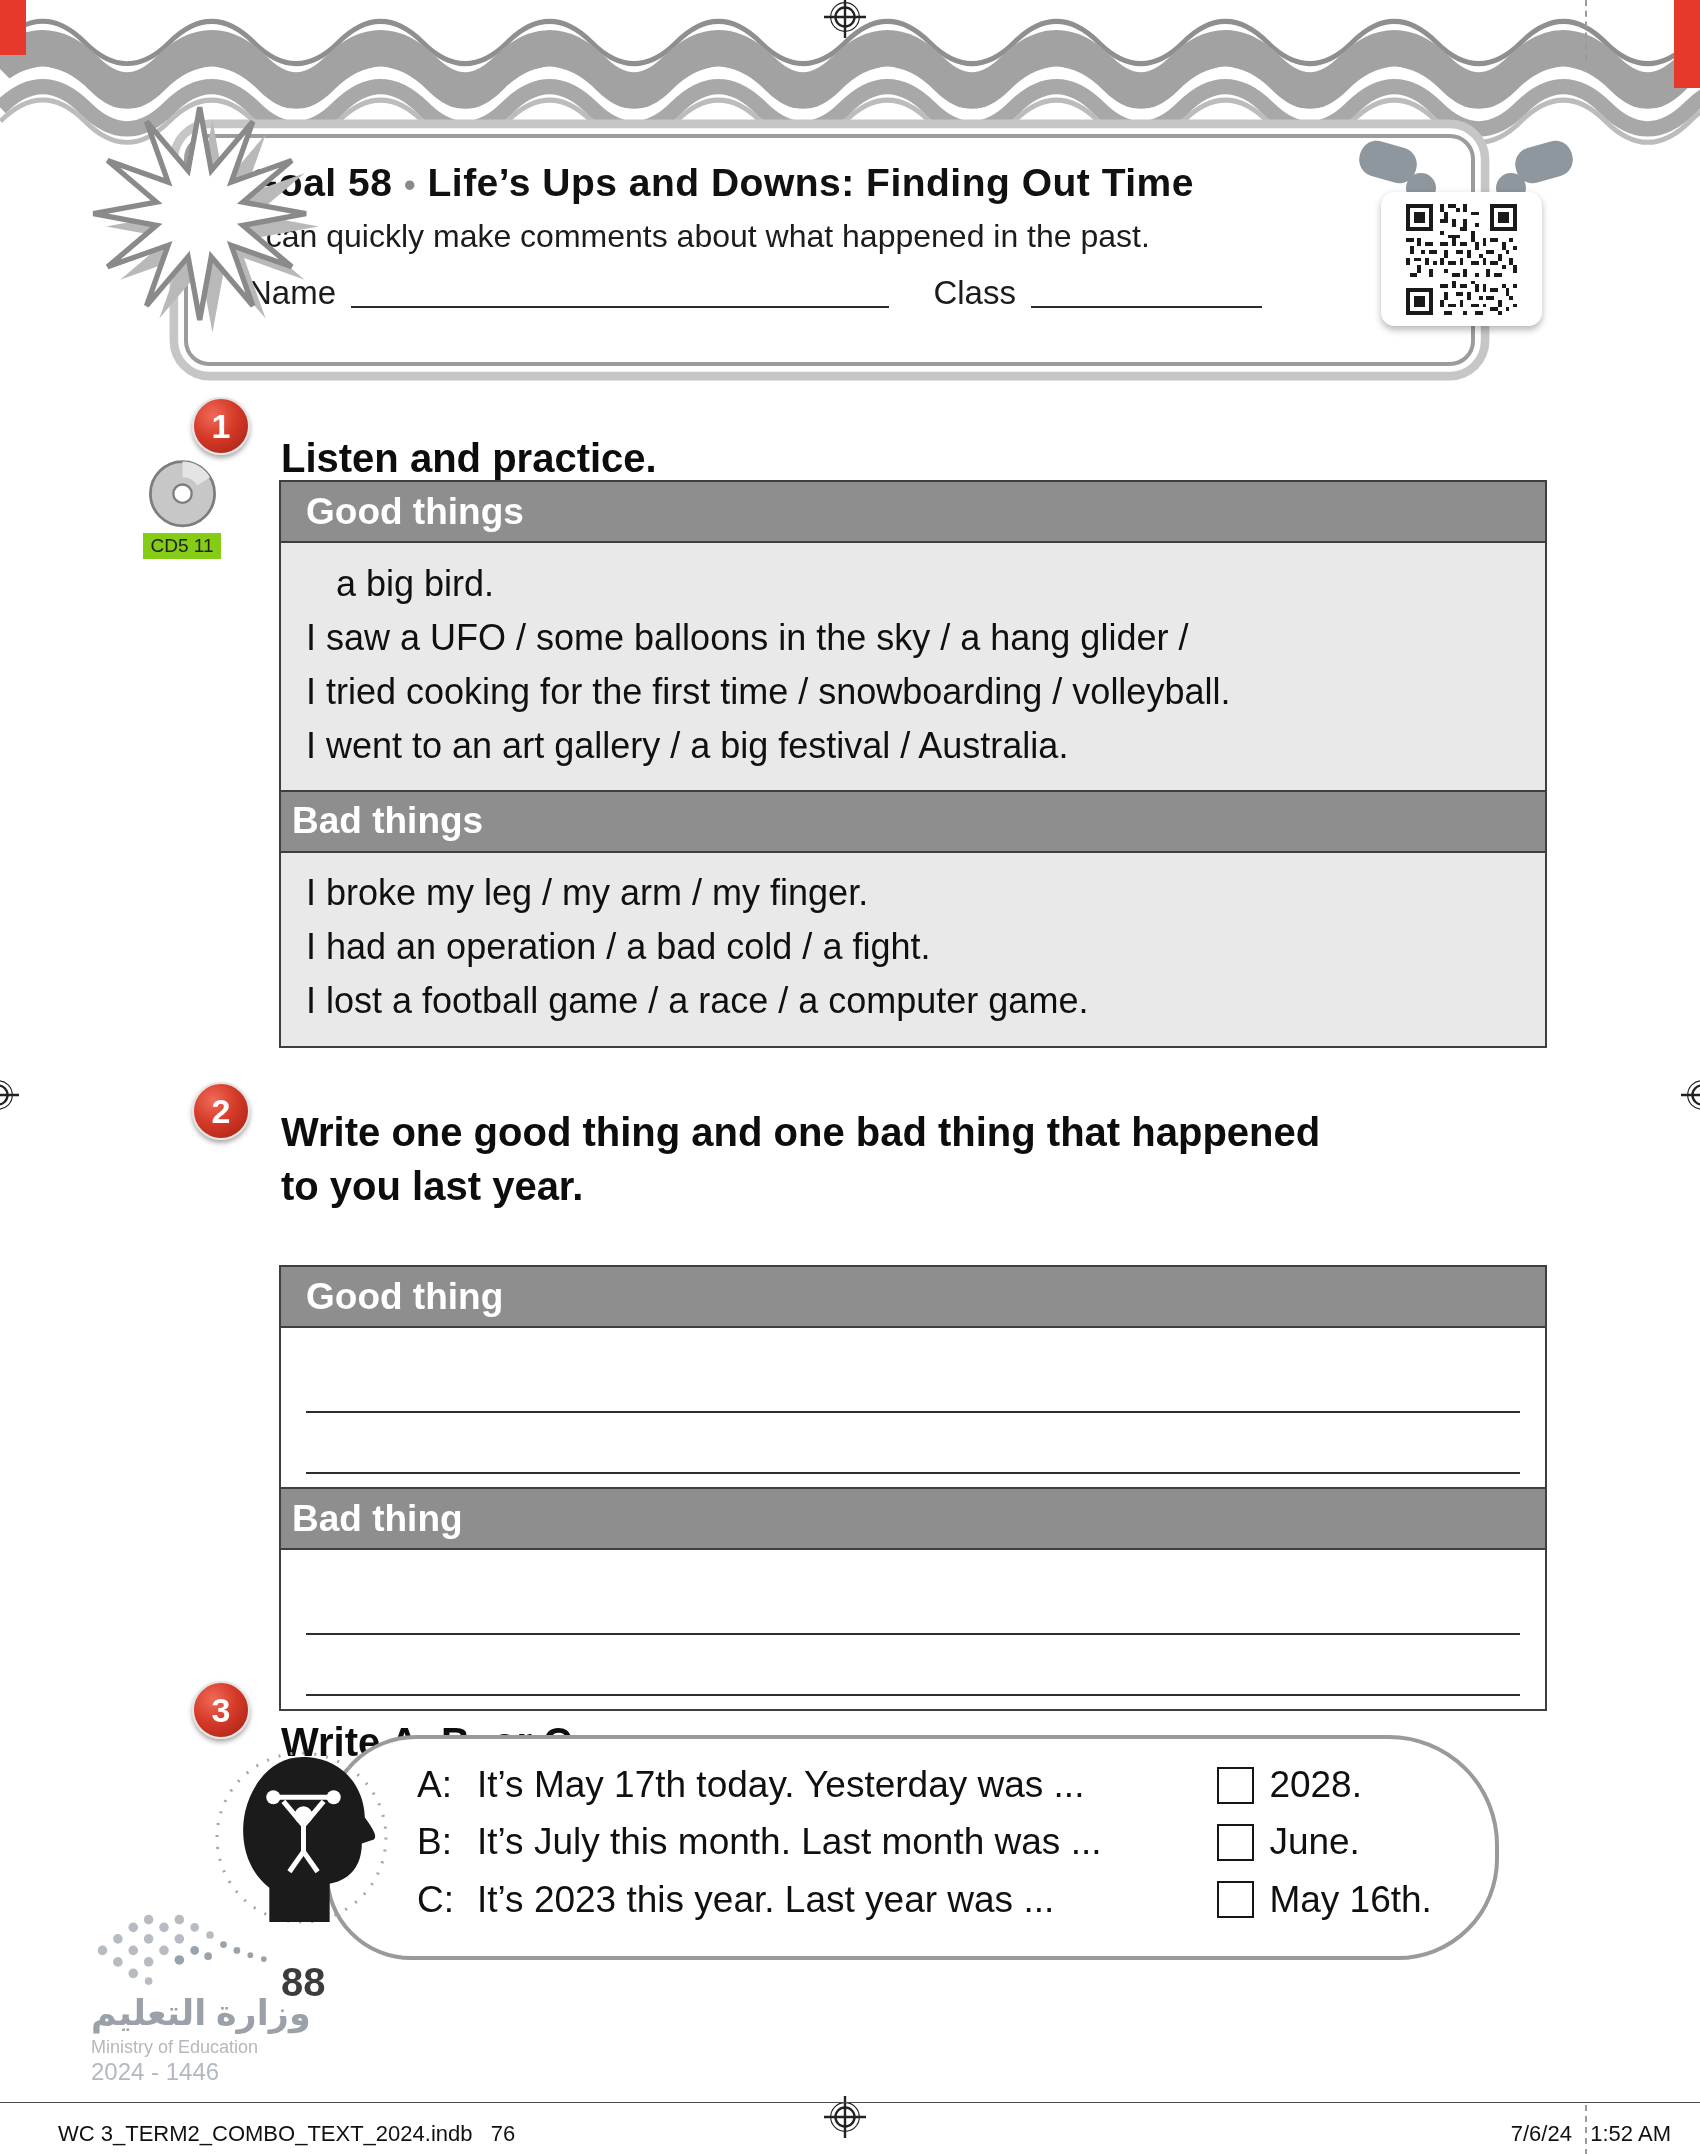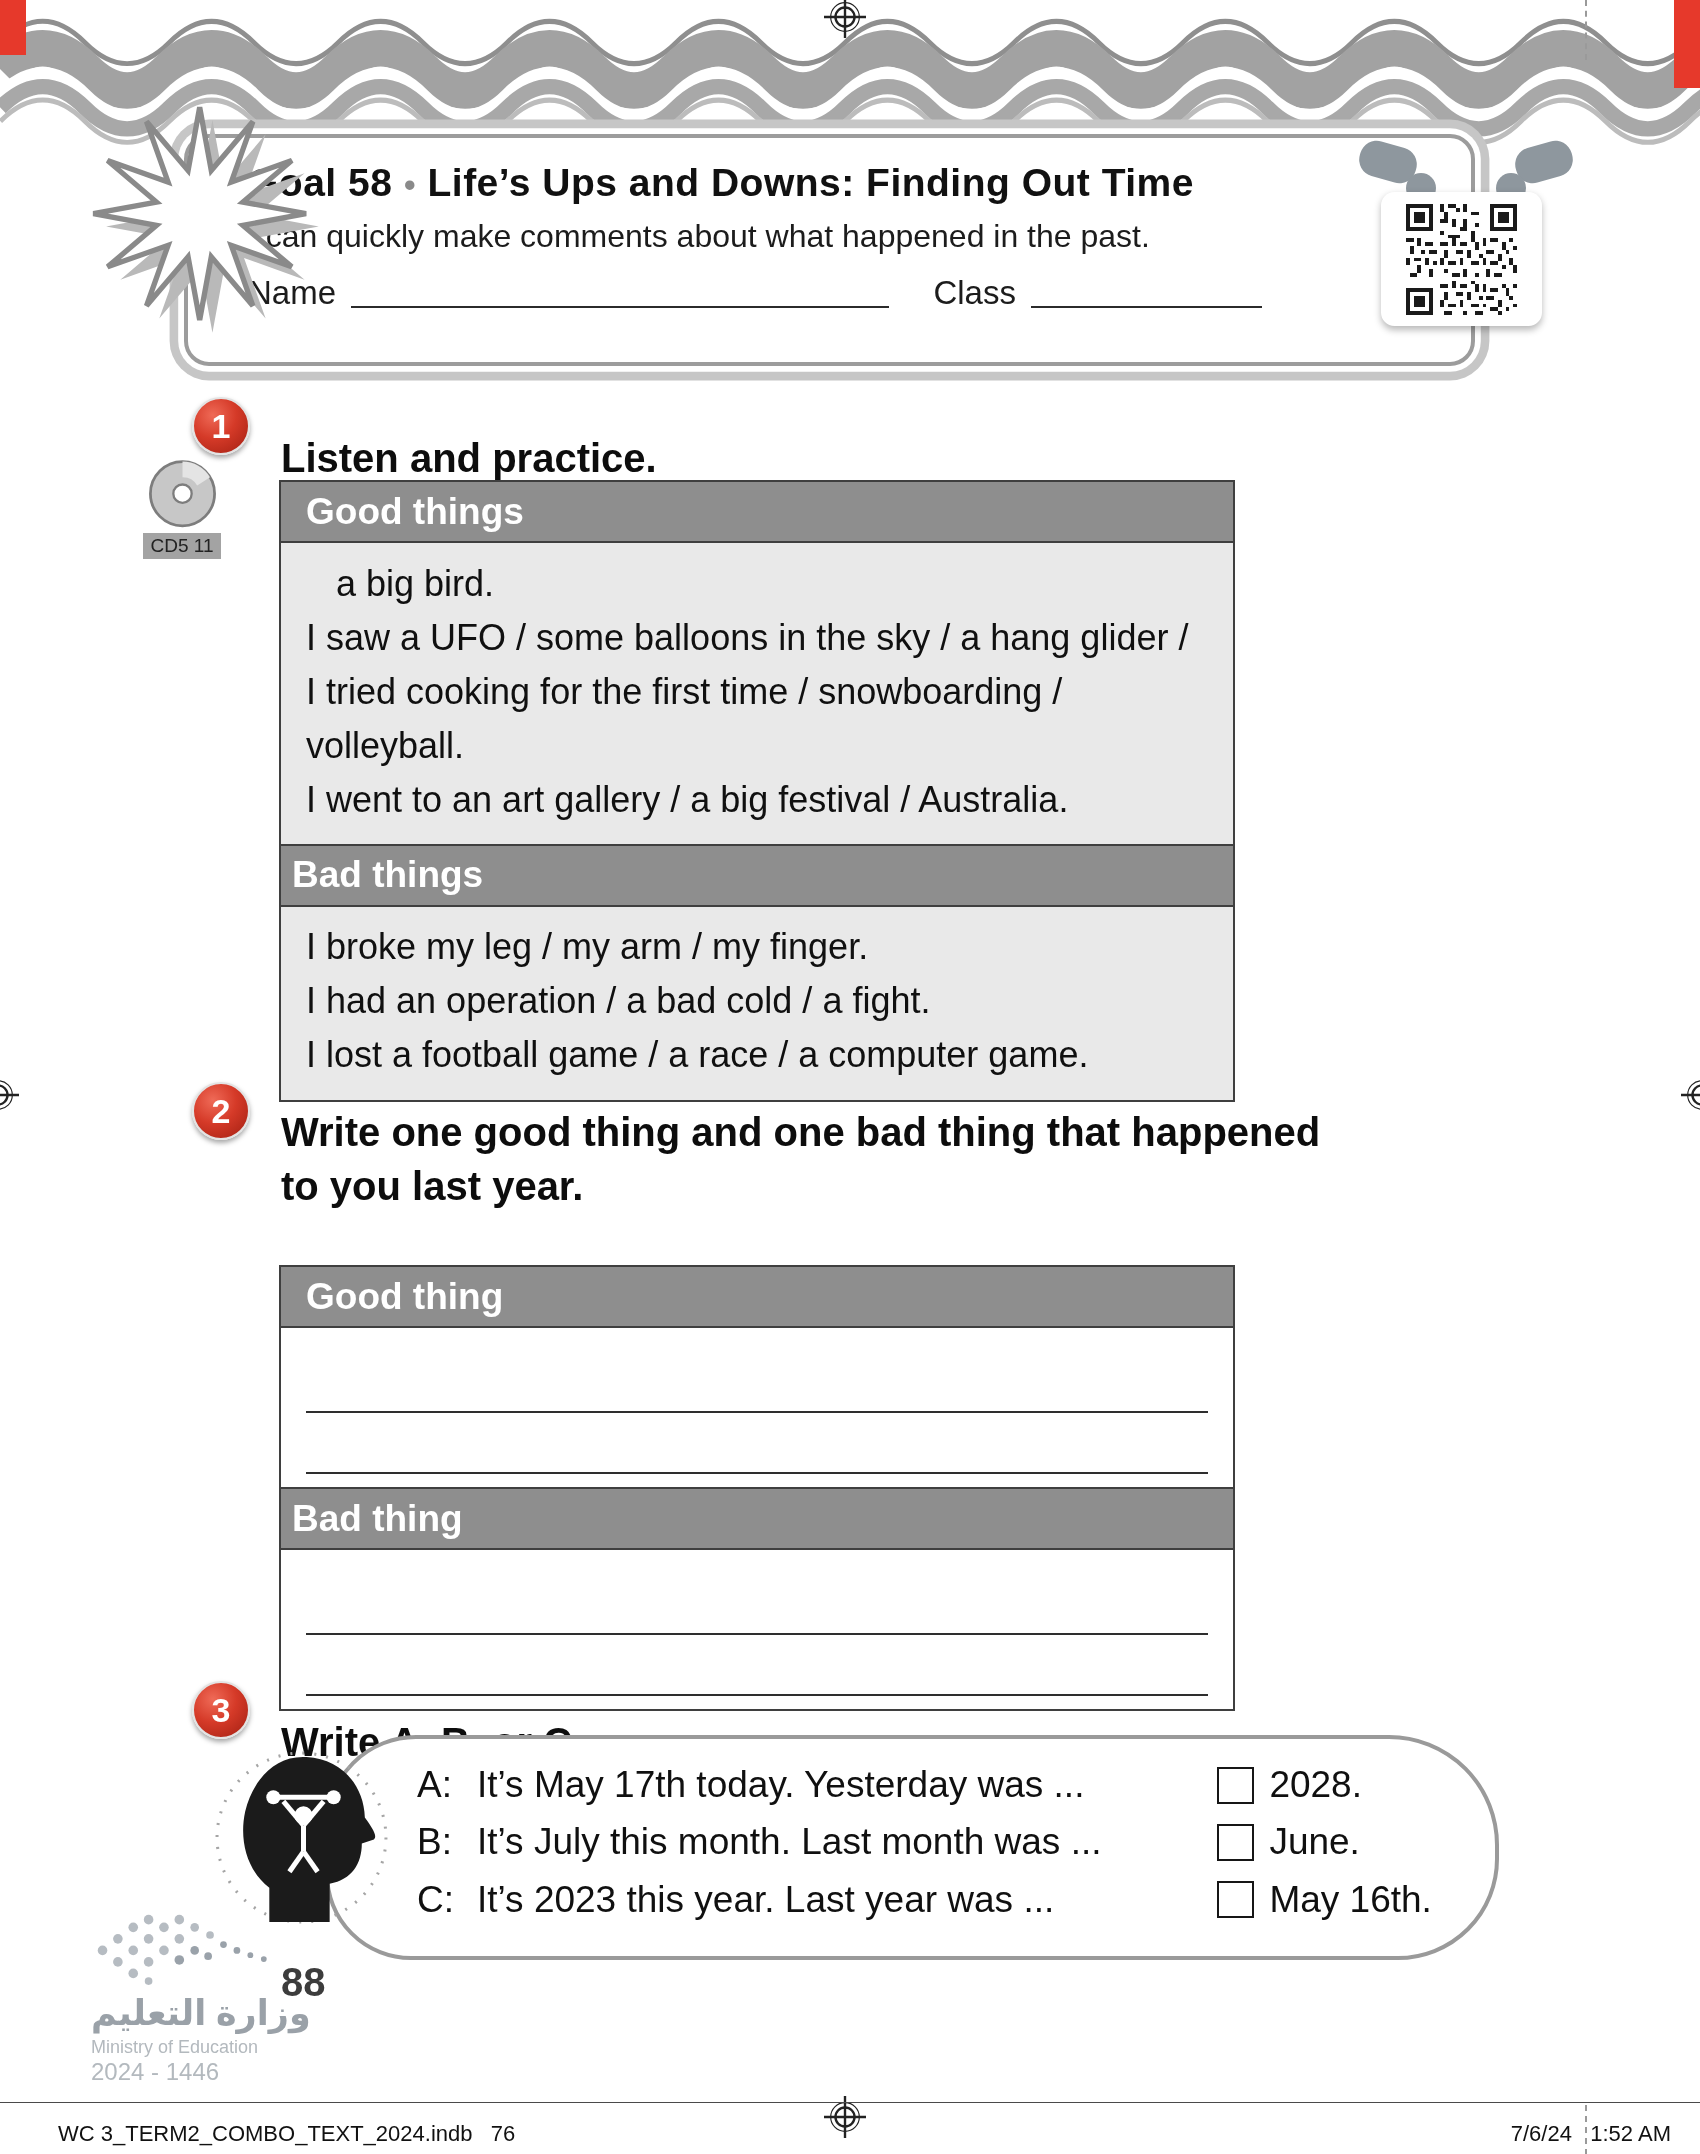--- a/index.html
+++ b/index.html
@@ -45,24 +45,24 @@
   #badge1{left:192px;top:397px;}
   #badge2{left:192px;top:1082px;}
   #badge3{left:192px;top:1681px;}
   .sec-title{position:absolute;font-size:40px;font-weight:bold;color:#0d0d0d;}
   #sec1-title{left:281px;top:403px;}
   #sec2-title{left:281px;top:1072px;width:1230px;line-height:1.35;}
   #sec3-title{left:281px;top:1687px;}
 
   
   .cd{position:absolute;left:129px;top:457px;width:106px;text-align:center;}
-  .cd-label{font-size:19px;color:#222;background:#a3a3a3;padding:1.9px 7.7px;display:inline-block;margin-top:-13.4px;}
-
-  
-  .wtable{position:absolute;left:279px;width:956px;border:2.9px solid #3f3f3f;box-sizing:border-box;}
+  .cd-label{font-size:19px;color:#222;background:#84cc16;padding:1.9px 7.7px;display:inline-block;margin-top:-13.4px;}
+
+  
+  .wtable{position:absolute;left:279px;width:1268px;border:2.9px solid #3f3f3f;box-sizing:border-box;}
   #table1{top:480px;}
   #table2{top:1265px;}
   .thead{background:#8e8e8e;color:#fff;font-weight:bold;font-size:37px;padding:8.6px 0 8.6px 25px;
          border-bottom:2.9px solid #3f3f3f;}
   .thead.mid{border-top:2.9px solid #3f3f3f;padding-left:11px;}
   .tbody{background:#e9e9e9;padding:13.4px 23px 17.3px 25px;}
   .tline{font-size:36px;line-height:54px;color:#101010;white-space:pre-wrap;}
   .write-area{background:#fff;height:159px;position:relative;}
   .wline{position:absolute;left:25px;right:25px;height:0;border-bottom:2.9px solid #2e2e2e;}
   .wline.l1{top:83px;} .wline.l2{top:144px;}

